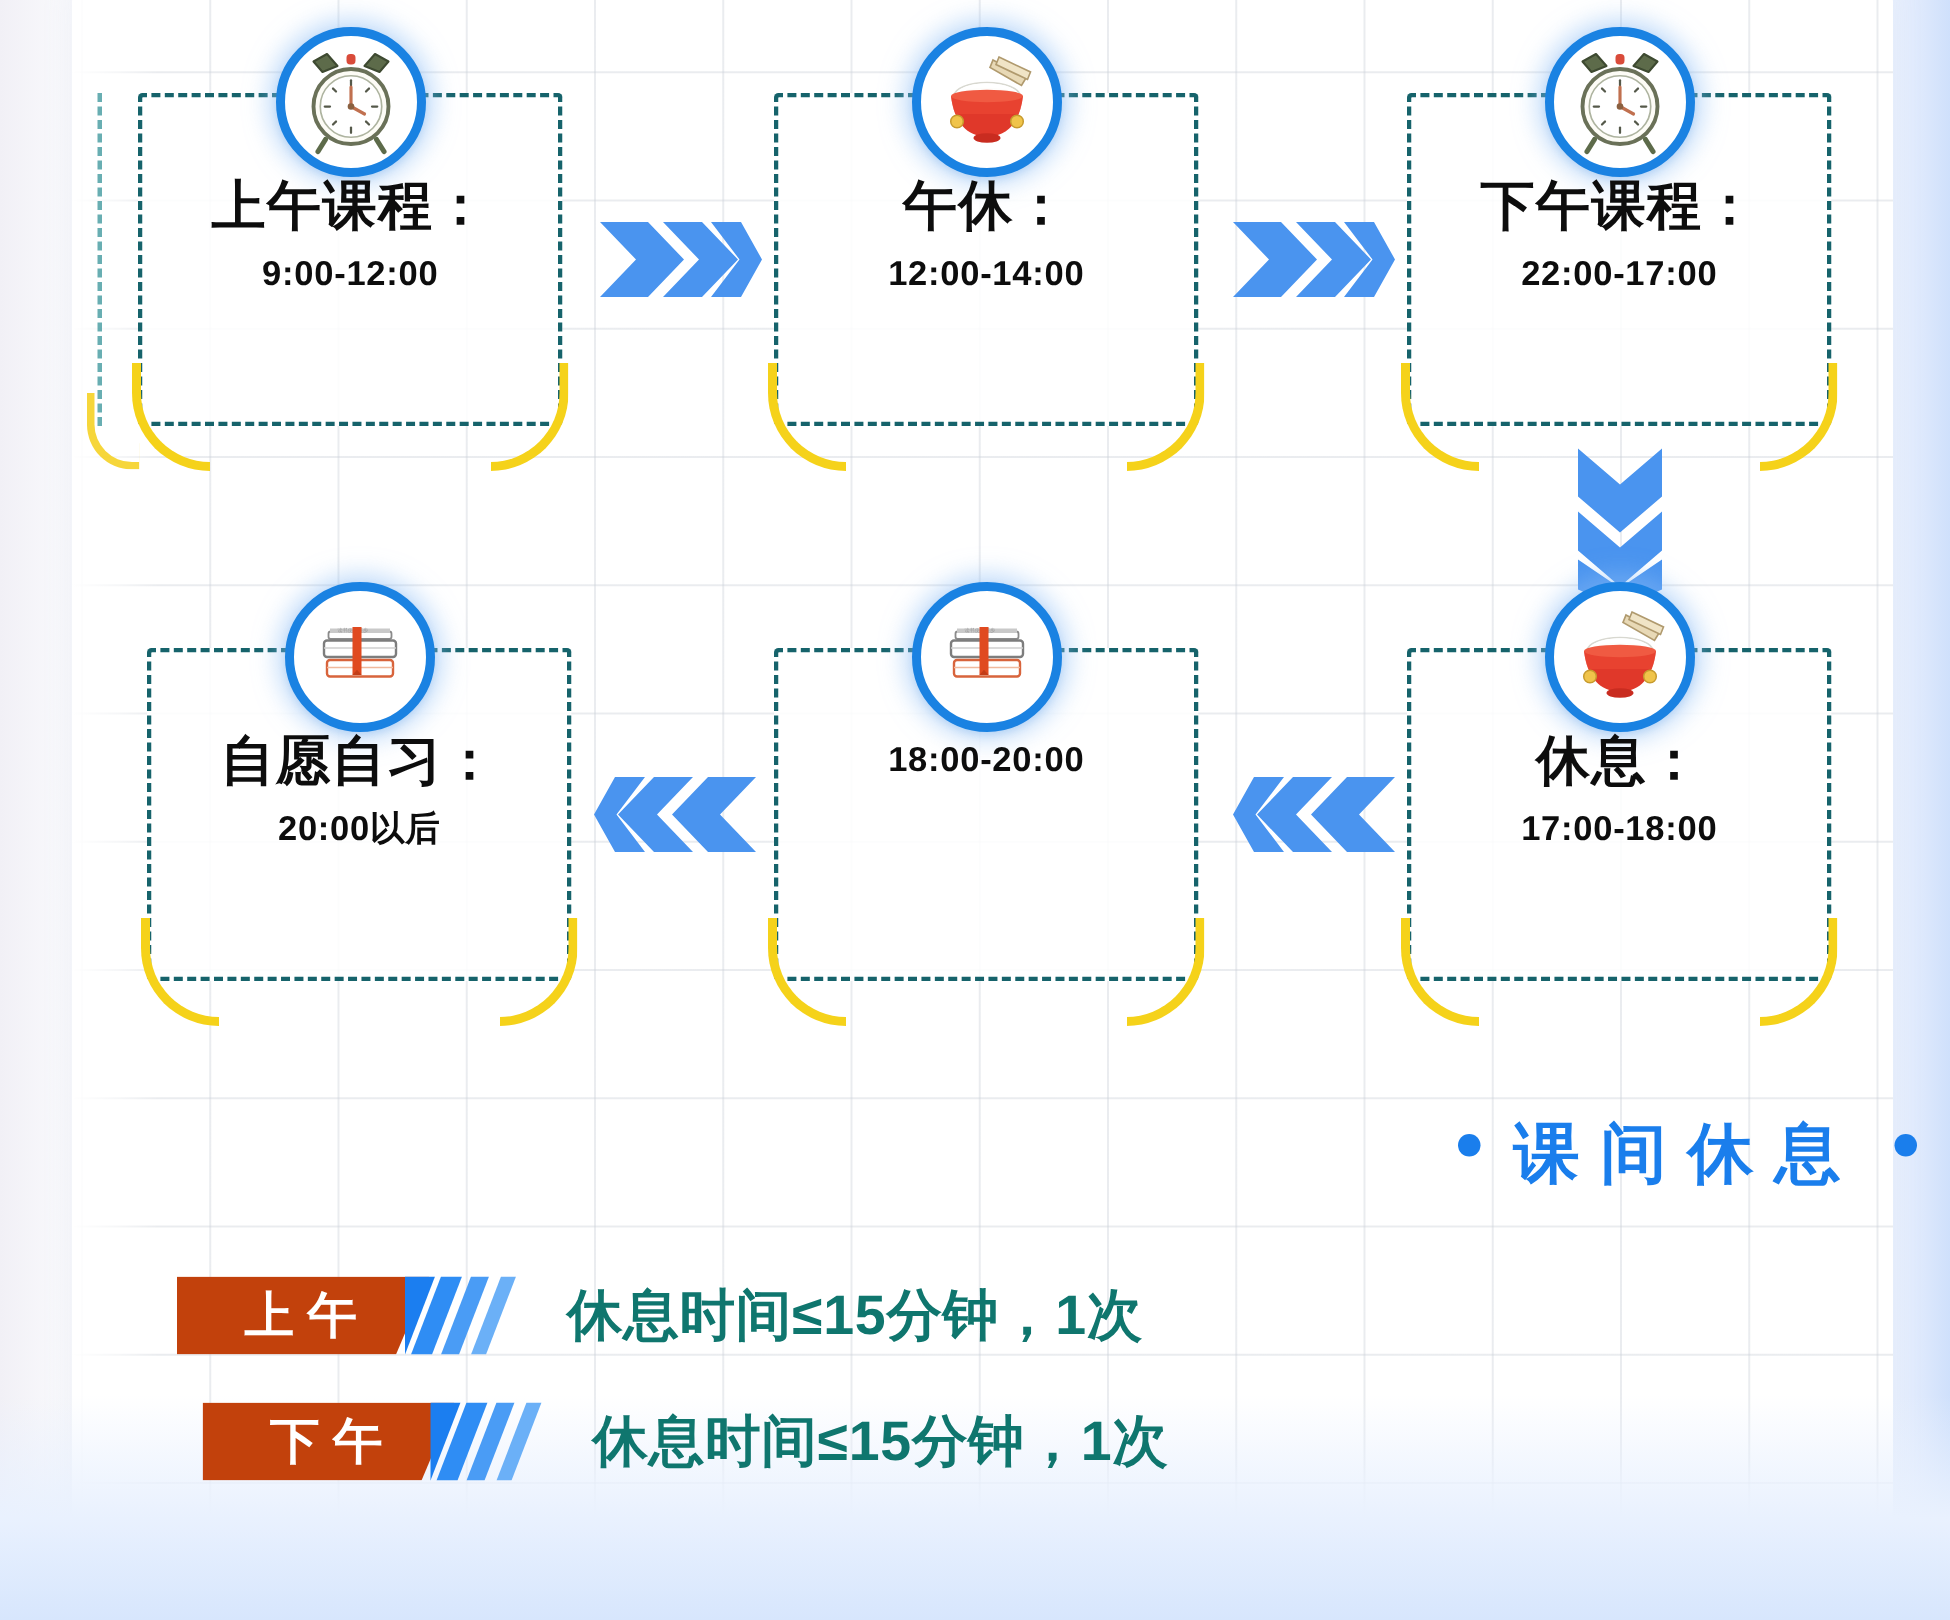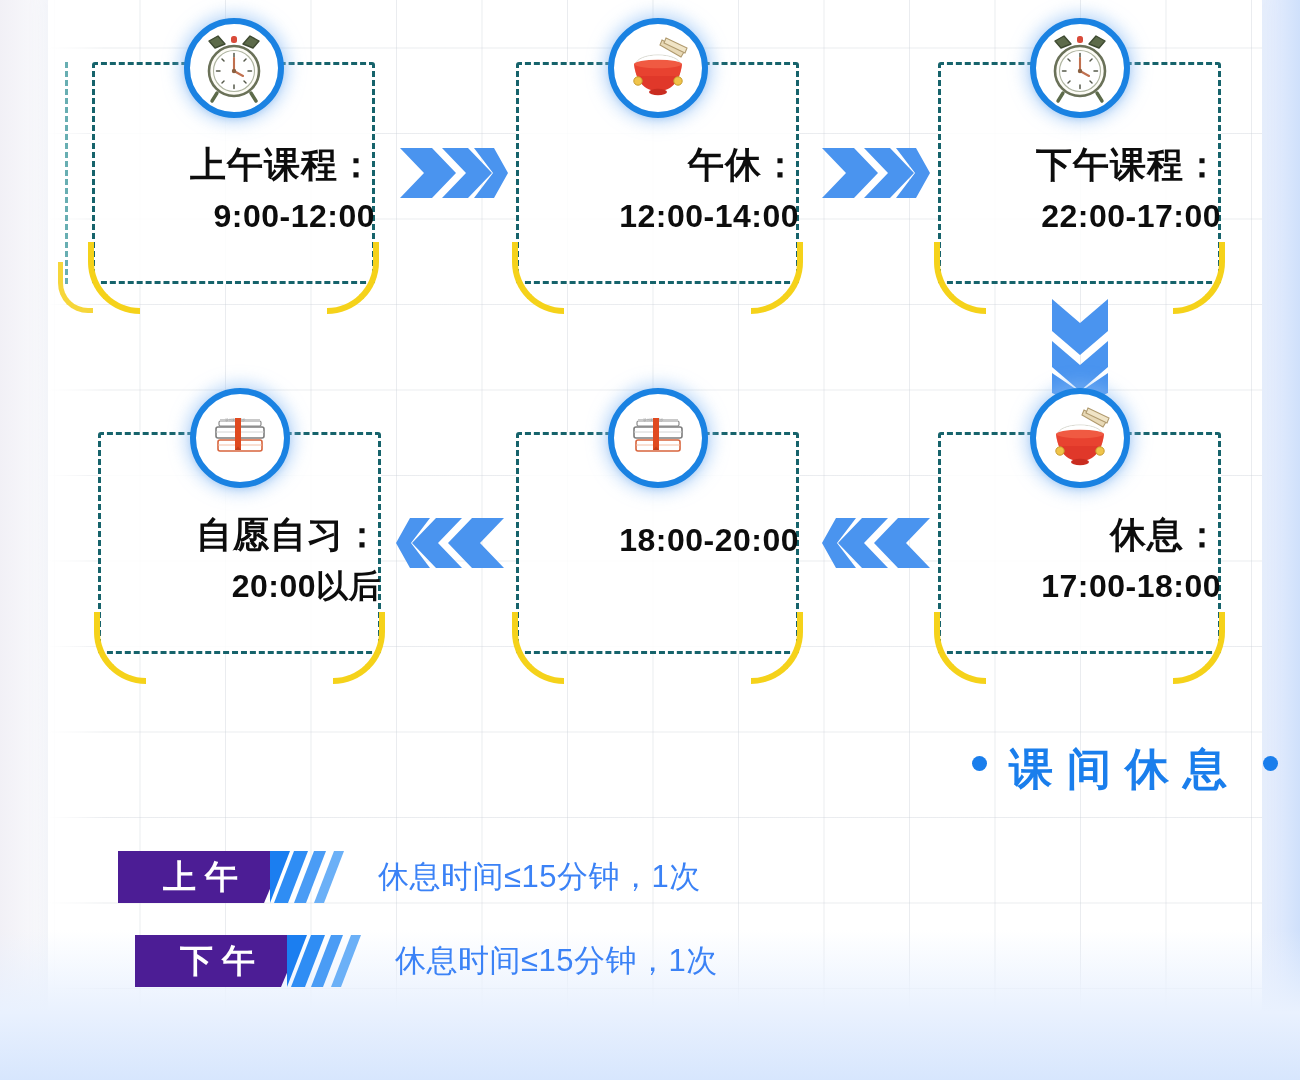--- a/index.html
+++ b/index.html
@@ -124,33 +124,32 @@
     right: -4px;
     border-right: 6px solid #f5d21a;
     border-bottom: 6px solid #f5d21a;
     border-bottom-right-radius: 52px;
   }
 
   .card-body {
     position: absolute;
     left: 0; right: 0;
     top: 52px;
-    text-align: right;
+    text-align: center;
     color: #101010;
-    margin-top: 28px;
   }
   .card-title {
     font-size: 36px;
     font-weight: bold;
     letter-spacing: 1px;
     line-height: 1.28;
     color: #0d0d0d;
   }
   .card-time {
-    font-size: 32px;
+    font-size: 23px;
     font-weight: bold;
     letter-spacing: 0.5px;
     line-height: 1.28;
     margin-top: 8px;
     color: #0d0d0d;
   }
 
   
   .badge {
     position: absolute;
@@ -208,42 +207,42 @@
   .rule-row {
     position: absolute;
     display: flex;
     align-items: center;
     height: 52px;
   }
   .rule-tag {
     position: relative;
     height: 52px;
     width: 168px;
-    background: #4c1d95;
+    background: #c2410c;
     color: #ffffff;
     font-size: 33px;
     font-weight: bold;
     letter-spacing: 9px;
     display: flex;
     align-items: center;
     justify-content: center;
     padding-left: 6px;
     box-sizing: border-box;
     clip-path: polygon(0 0, 100% 0, calc(100% - 22px) 100%, 0 100%);
   }
   .rule-stripes {
     position: relative;
     width: 92px;
     height: 52px;
     margin-left: -16px;
   }
   .rule-text {
-    font-size: 31px;
-    font-weight: normal;
-    color: #3b82f6;
+    font-size: 37px;
+    font-weight: bold;
+    color: #0f766e;
     margin-left: 16px;
     letter-spacing: 0.5px;
     white-space: nowrap;
   }
 </style>
 </head>
 <body>
 
 <div id="stage">
 

